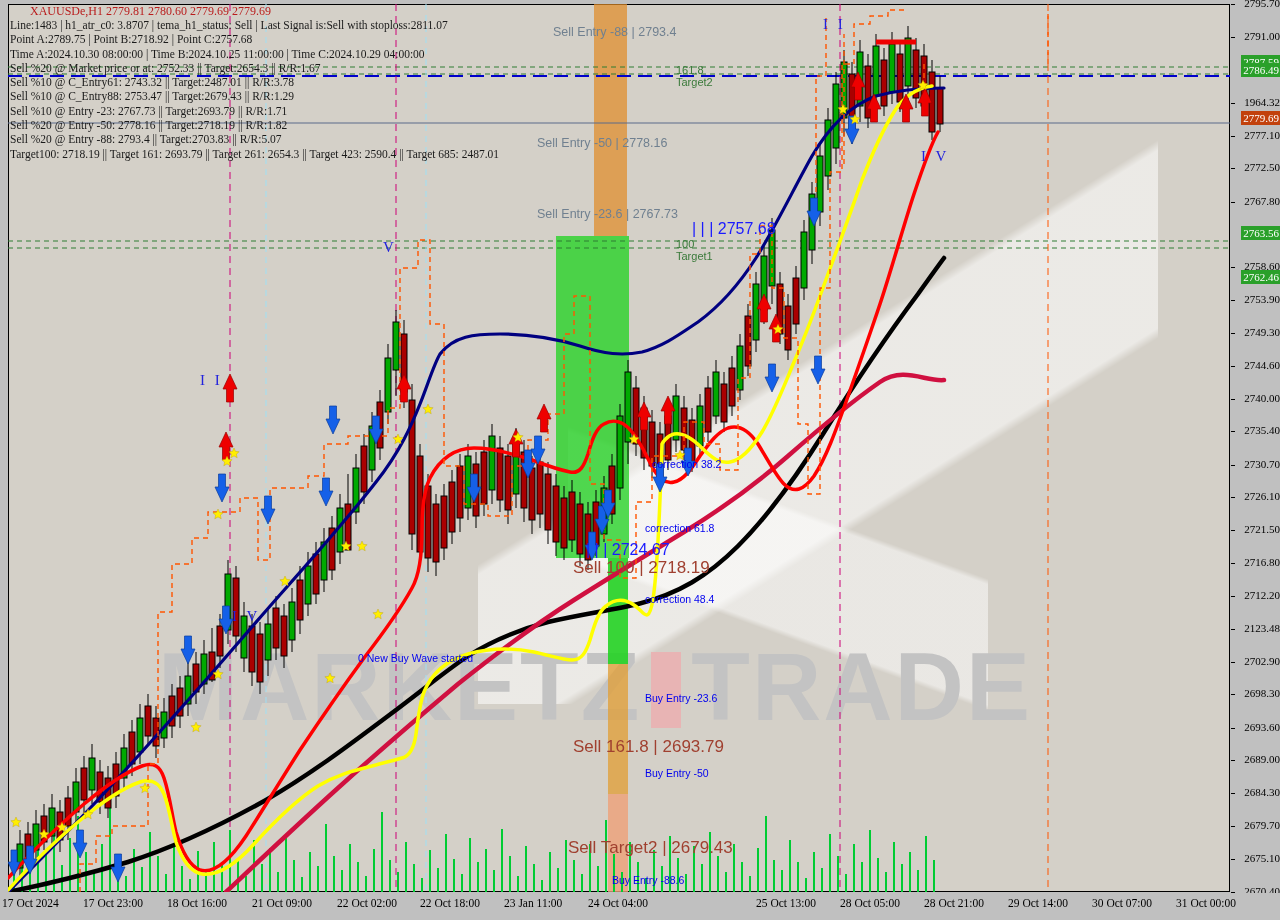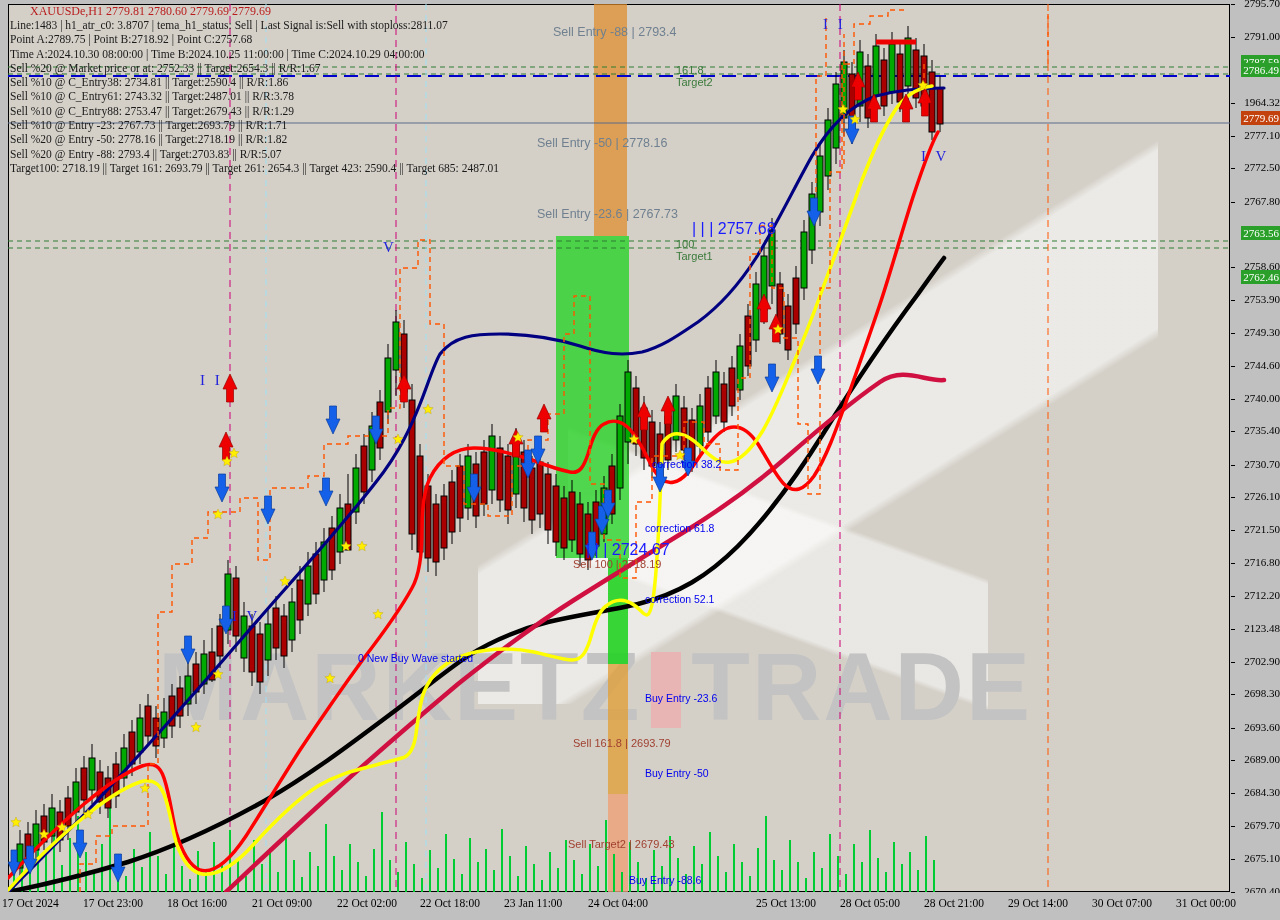--- a/index.html
+++ b/index.html
@@ -35,21 +35,21 @@
 
   
   #taxis{position:absolute;left:0;top:893px;width:1280px;height:27px;background:#c0c0c0;z-index:30;}
   #taxis .tl{position:absolute;top:4px;font-size:11.5px;color:#000;white-space:nowrap;}
 
   
   .ann{position:absolute;z-index:20;white-space:nowrap;font-family:"Liberation Sans",sans-serif;}
   .ann.sellg{color:#708090;font-size:12.5px;}
   .ann.blue{color:#0000ee;font-size:10.5px;}
   .ann.bluebig{color:#1a1aff;font-size:16px;}
-  .ann.brown{color:#a04030;font-size:11px;}
+  .ann.brown{color:#a04030;font-size:17px;}
   .ann.green{color:#3a7a3a;font-size:11px;}
   .ann.wave{color:#2222dd;font-size:15px;letter-spacing:3px;font-family:"Liberation Serif",serif;}
 
   svg{position:absolute;left:0;top:0;}
 </style>
 </head>
 <body>
 
 <div id="app">
 
@@ -556,42 +556,41 @@
         <div class="ann green" style="left: 668px; top: 72px;">Target2</div>
         <div class="ann green" style="left: 668px; top: 234px;">100</div>
         <div class="ann green" style="left: 668px; top: 246px;">Target1</div>
         <div class="ann bluebig" style="left: 684px; top: 216px;">| | | 2757.68</div>
         <div class="ann bluebig" style="left: 578px; top: 537px;">| | | 2724.67</div>
         <div class="ann brown" style="left: 565px; top: 554px;">Sell 100 | 2718.19</div>
         <div class="ann brown" style="left: 565px; top: 733px;">Sell 161.8 | 2693.79</div>
         <div class="ann brown" style="left: 560px; top: 834px;">Sell Target2 | 2679.43</div>
         <div class="ann blue" style="left: 644px; top: 454px;">correction 38.2</div>
         <div class="ann blue" style="left: 637px; top: 518px;">correction 61.8</div>
-        <div class="ann blue" style="left: 637px; top: 589px;">correction 52.1</div>
+        <div class="ann blue" style="left: 637px; top: 589px;">correction 48.4</div>
         <div class="ann blue" style="left: 637px; top: 688px;">Buy Entry -23.6</div>
         <div class="ann blue" style="left: 637px; top: 763px;">Buy Entry -50</div>
-        <div class="ann blue" style="left: 621px; top: 870px;">Buy Entry -88.6</div>
+        <div class="ann blue" style="left: 604px; top: 870px;">Buy Entry -88.6</div>
         <div class="ann blue" style="left: 350px; top: 648px;">0 New Buy Wave started</div>
         <div class="ann wave" style="left: 192px; top: 368px;">I I</div>
         <div class="ann wave" style="left: 224px; top: 604px;">I V</div>
         <div class="ann wave" style="left: 375px; top: 235px;">V</div>
         <div class="ann wave" style="left: 815px; top: 12px;">I I</div>
         <div class="ann wave" style="left: 913px; top: 144px;">I V</div>
       </div>
   </div>
   <div id="plotborder"></div>
 
   <div id="header">
     <div class="sym">XAUUSDe,H1  2779.81 2780.60 2779.69 2779.69</div>
     <div id="hdrlines">
         <div class="ln">Line:1483 |  h1_atr_c0: 3.8707 |  tema_h1_status: Sell | Last Signal is:Sell with stoploss:2811.07</div>
         <div class="ln">Point A:2789.75 |  Point B:2718.92 |  Point C:2757.68</div>
         <div class="ln">Time A:2024.10.30 08:00:00 |  Time B:2024.10.25 11:00:00 |  Time C:2024.10.29 04:00:00</div>
         <div class="ln">Sell %20 @ Market price or at: 2752.33 || Target:2654.3 || R/R:1.67</div>
-        <div class="ln">Sell %10 @ C_Entry38: 2734.81 || Target:2590.4 || R/R:1.86</div>
         <div class="ln">Sell %10 @ C_Entry61: 2743.32 || Target:2487.01 || R/R:3.78</div>
         <div class="ln">Sell %10 @ C_Entry88: 2753.47 || Target:2679.43 || R/R:1.29</div>
         <div class="ln">Sell %10 @ Entry -23: 2767.73 || Target:2693.79 || R/R:1.71</div>
         <div class="ln">Sell %20 @ Entry -50: 2778.16 || Target:2718.19 || R/R:1.82</div>
         <div class="ln">Sell %20 @ Entry -88: 2793.4 || Target:2703.83 || R/R:5.07</div>
         <div class="ln">Target100: 2718.19 || Target 161: 2693.79 || Target 261: 2654.3 || Target 423: 2590.4 || Target 685: 2487.01</div>
       </div>
   </div>
 
   <div id="scale">

